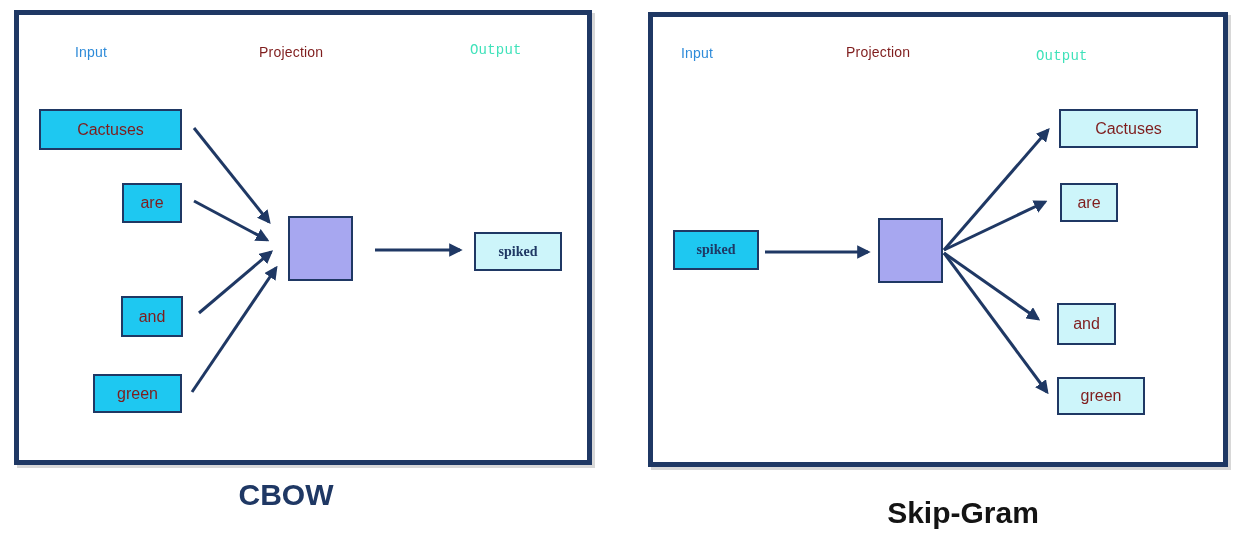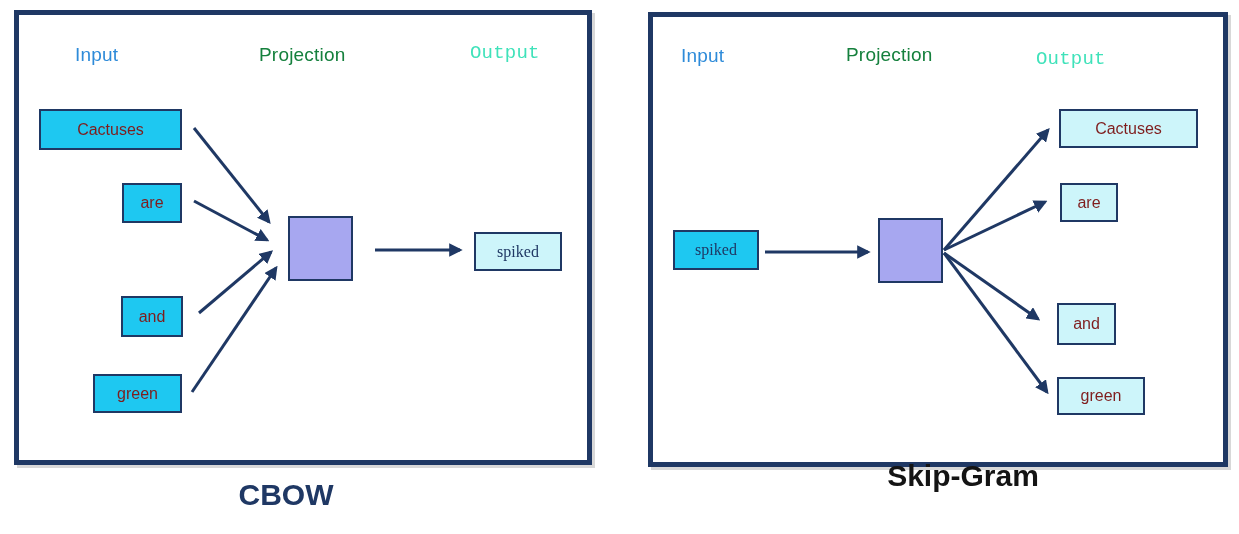--- a/index.html
+++ b/index.html
@@ -12,55 +12,55 @@
   }
   .panel {
     position:absolute;
     border:5px solid #1F3864;
     background:#ffffff;
     box-shadow:3px 3px 0 #d8d8d8;
   }
   #panel-cbow     { left:14px;  top:10px; width:578px; height:455px; }
   #panel-skipgram { left:648px; top:12px; width:580px; height:455px; }
 
-  .hdr { position:absolute; font-size:19px; letter-spacing:0.2px;text-align:center; }
+  .hdr { position:absolute; font-size:14px; letter-spacing:0.2px;text-align:center; }
   .hdr-input      { color:#2E8BD9; }
-  .hdr-projection { color:#15803d; }
+  .hdr-projection { color:#7f1d1d; }
   .hdr-output     { color:#3FE2BA;font-family:Liberation Mono, monospace; }
 
   .wordbox {
     position:absolute;
     display:flex; align-items:center; justify-content:center;
     border:2px solid #1F3864;
     font-size:16px;
     color:#7f1d1d;
   }
   .in-fill  { background:#1EC8F1; }
   .out-fill { background:#CDF5FA; }
-  .serif    { font-family:"Liberation Serif", serif; font-size:16px; color:#1F3864; }
+  .serif    { font-family:"Liberation Serif", serif; font-size:14px; color:#1F3864;font-weight:bold; }
 
   .projection-square {
     position:absolute;
     width:65px; height:65px;
     background:#A7A7F0;
     border:2px solid #1F3864;
   }
 
   .arrows { position:absolute; left:0; top:0; pointer-events:none; }
   .arrows line { stroke:#1F3864; stroke-width:3; }
 
   .panel-title {
     position:absolute;
     transform:translateX(-50%);
     font-weight:bold;
     font-size:30px;
     white-space:nowrap;
   }
   #title-cbow     { left:286px; top:478px; color:#1F3864; }
-  #title-skipgram { left:963px; top:459px; color:#141414; }
+  #title-skipgram { left:963px; top:496px; color:#141414; }
 </style>
 </head>
 <body>
 
 <div class="panel" id="panel-cbow">
 
   <span class="hdr hdr-input" style="left:56px; top:29px;">Input</span>
   <span class="hdr hdr-projection" style="left:240px; top:29px;">Projection</span>
   <span class="hdr hdr-output" style="left:451px; top:27px;">Output</span>
 

